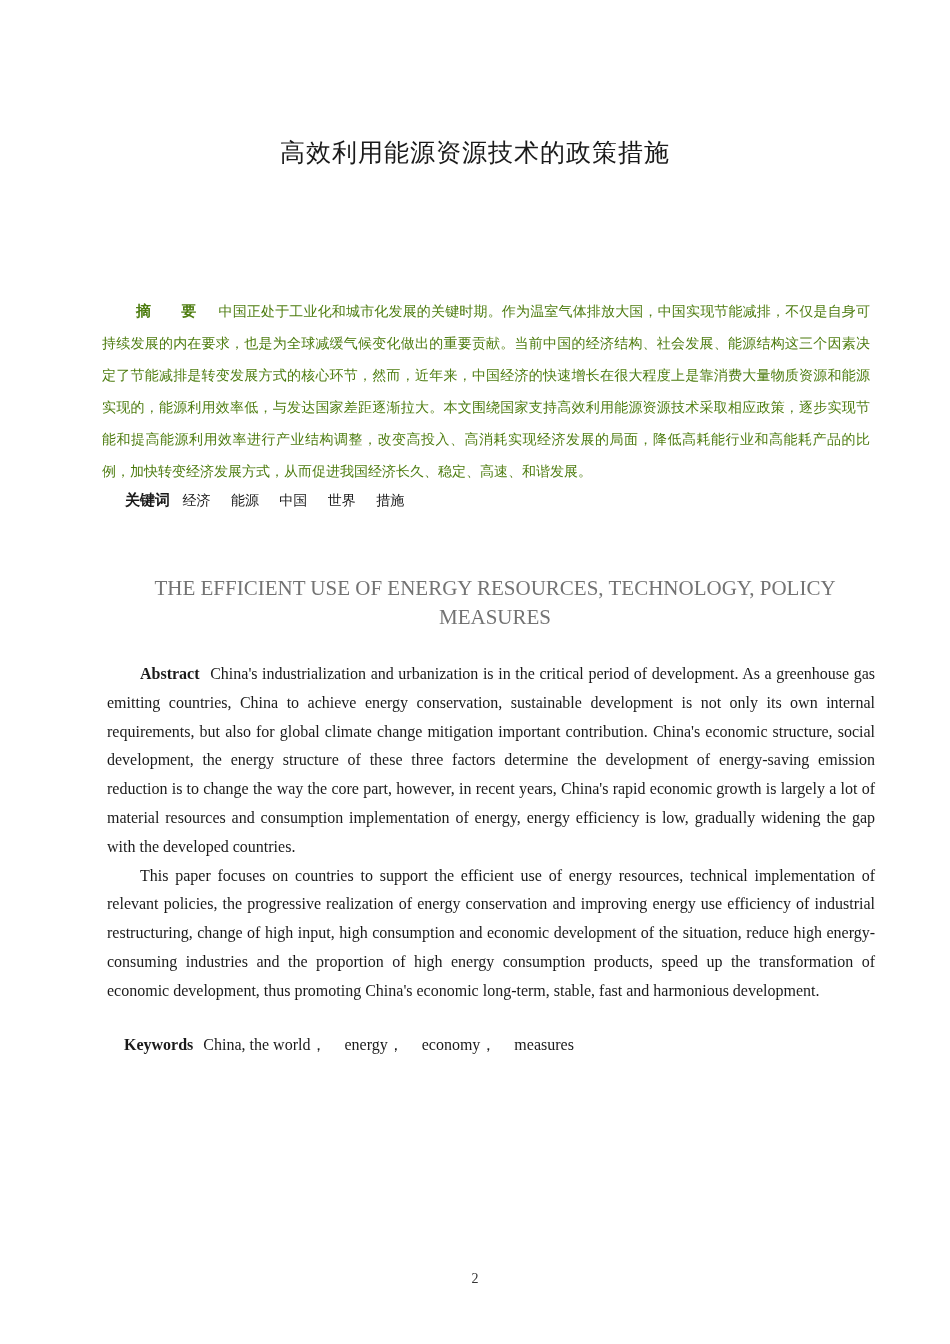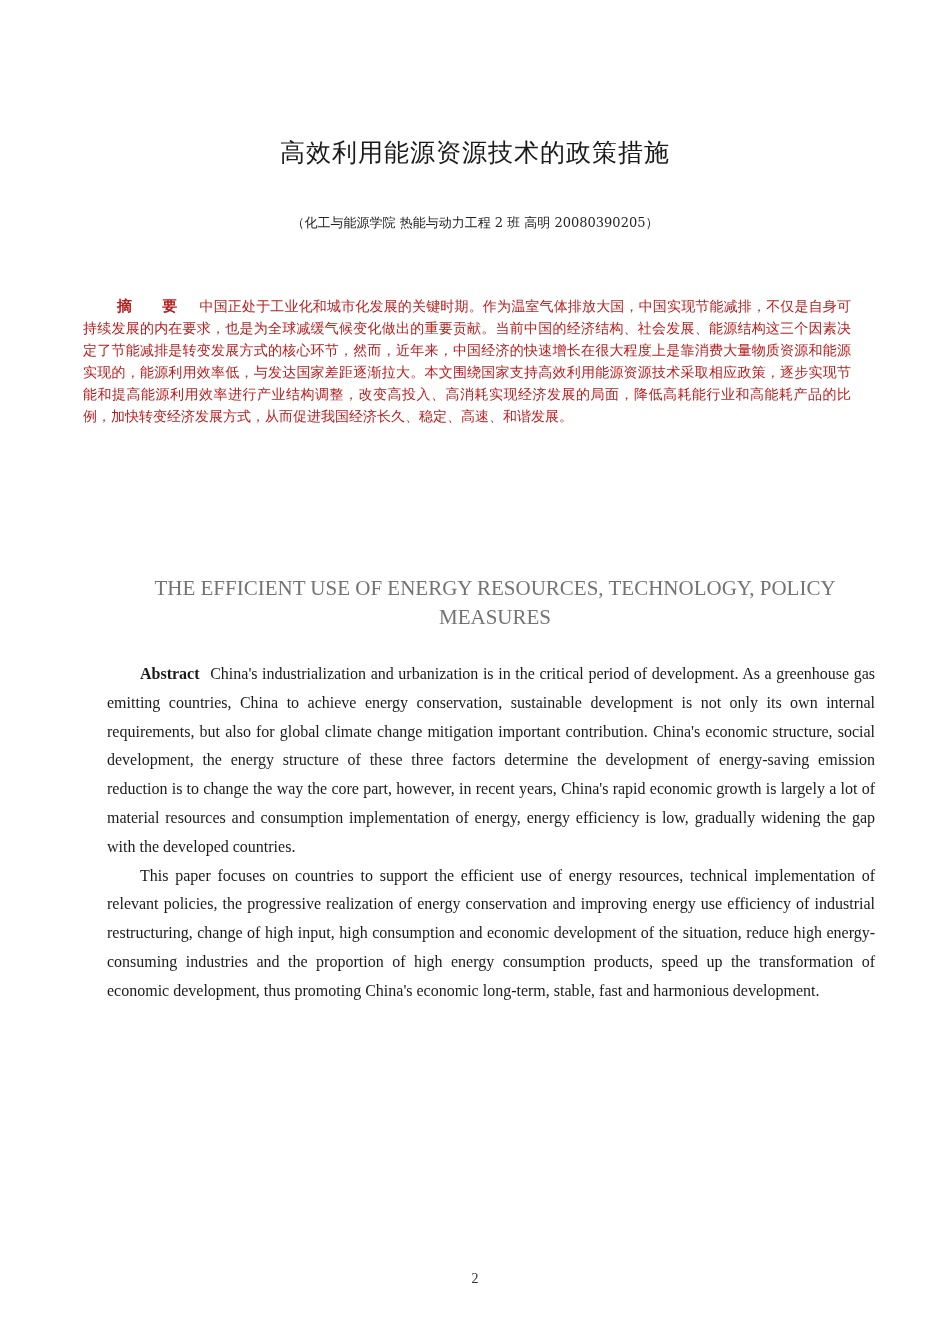--- a/index.html
+++ b/index.html
@@ -9,23 +9,23 @@
     position: absolute; left: 0; width: 950px; top: 136px;
     text-align: center; font-family: "DejaVu Serif", serif;
     font-size: 25px; letter-spacing: 1px; color: #1a1a1a;
   }
   .affil {
     position: absolute; left: 0; width: 950px; top: 214px;
     text-align: center; font-family: "DejaVu Serif", serif;
     font-size: 13px; color: #222;
   }
   .cn-abstract {
-    position: absolute; left: 83px; width: 768px; top: 295px;
+    position: absolute; left: 102px; width: 768px; top: 295px;
     font-family: "DejaVu Serif", serif; font-size: 14px;
-    line-height: 22px; text-align: justify; color: #b91c1c;
+    line-height: 32px; text-align: justify; color: #4d7c0f;
   }
   .cn-abstract .lead { padding-left: 34px; }
   .cn-label {
     font-family: "DejaVu Sans", sans-serif; font-weight: bold; font-size: 15px;
     letter-spacing: 0; margin-right: 22px;
   }
   .cn-label .gap { display: inline-block; width: 30px; }
   .cn-keywords {
     position: absolute; left: 125px; top: 491px;
     font-family: "DejaVu Serif", serif; font-size: 14px; color: #1a1a1a;
@@ -56,30 +56,44 @@
     font-size: 14px; color: #333;
   }
 </style>
 </head>
 <body>
 
 <div class="page">
 
   <div class="cn-title">高效利用能源资源技术的政策措施</div>
 
-  <div class="affil">（化工与能源学院  热能与动力工程 2 班  高明  20080390205）</div>
 
   <div class="cn-abstract">
     <span class="lead"></span><span class="cn-label"><span>摘</span><span class="gap"></span><span>要</span></span><span>中国正处于工业化和城市化发展的关键时期。作为温室气体排放大国，中国实现节能减排，不仅是自身可持续发展的内在要求，也是为全球减缓气候变化做出的重要贡献。当前中国的经济结构、社会发展、能源结构这三个因素决定了节能减排是转变发展方式的核心环节，然而，近年来，中国经济的快速增长在很大程度上是靠消费大量物质资源和能源实现的，能源利用效率低，与发达国家差距逐渐拉大。本文围绕国家支持高效利用能源资源技术采取相应政策，逐步实现节能和提高能源利用效率进行产业结构调整，改变高投入、高消耗实现经济发展的局面，降低高耗能行业和高能耗产品的比例，加快转变经济发展方式，从而促进我国经济长久、稳定、高速、和谐发展。</span>
   </div>
 
+  <div class="cn-keywords">
+    <span class="kw-label">关键词</span>
+    <span class="kw">经济</span>
+    <span class="kw">能源</span>
+    <span class="kw">中国</span>
+    <span class="kw">世界</span>
+    <span class="kw">措施</span>
+  </div>
 
   <div class="en-title">THE EFFICIENT USE OF ENERGY RESOURCES, TECHNOLOGY, POLICY MEASURES</div>
 
   <div class="en-abstract">
     <p><span class="label">Abstract</span> <span>China's industrialization and urbanization is in the critical period of development. As a greenhouse gas emitting countries, China to achieve energy conservation, sustainable development is not only its own internal requirements, but also for global climate change mitigation important contribution. China's economic structure, social development, the energy structure of these three factors determine the development of energy-saving emission reduction is to change the way the core part, however, in recent years, China's rapid economic growth is largely a lot of material resources and consumption implementation of energy, energy efficiency is low, gradually widening the gap with the developed countries.</span></p>
     <p>This paper focuses on countries to support the efficient use of energy resources, technical implementation of relevant policies, the progressive realization of energy conservation and improving energy use efficiency of industrial restructuring, change of high input, high consumption and economic development of the situation, reduce high energy-consuming industries and the proportion of high energy consumption products, speed up the transformation of economic development, thus promoting China's economic long-term, stable, fast and harmonious development.</p>
   </div>
 
+  <div class="en-keywords">
+    <span class="label">Keywords</span>
+    <span class="kw">China, the world，</span>
+    <span class="kw">energy，</span>
+    <span class="kw">economy，</span>
+    <span class="kw">measures</span>
+  </div>
 
   <div class="page-num">2</div>
 
 </div>
 
 </body></html>

